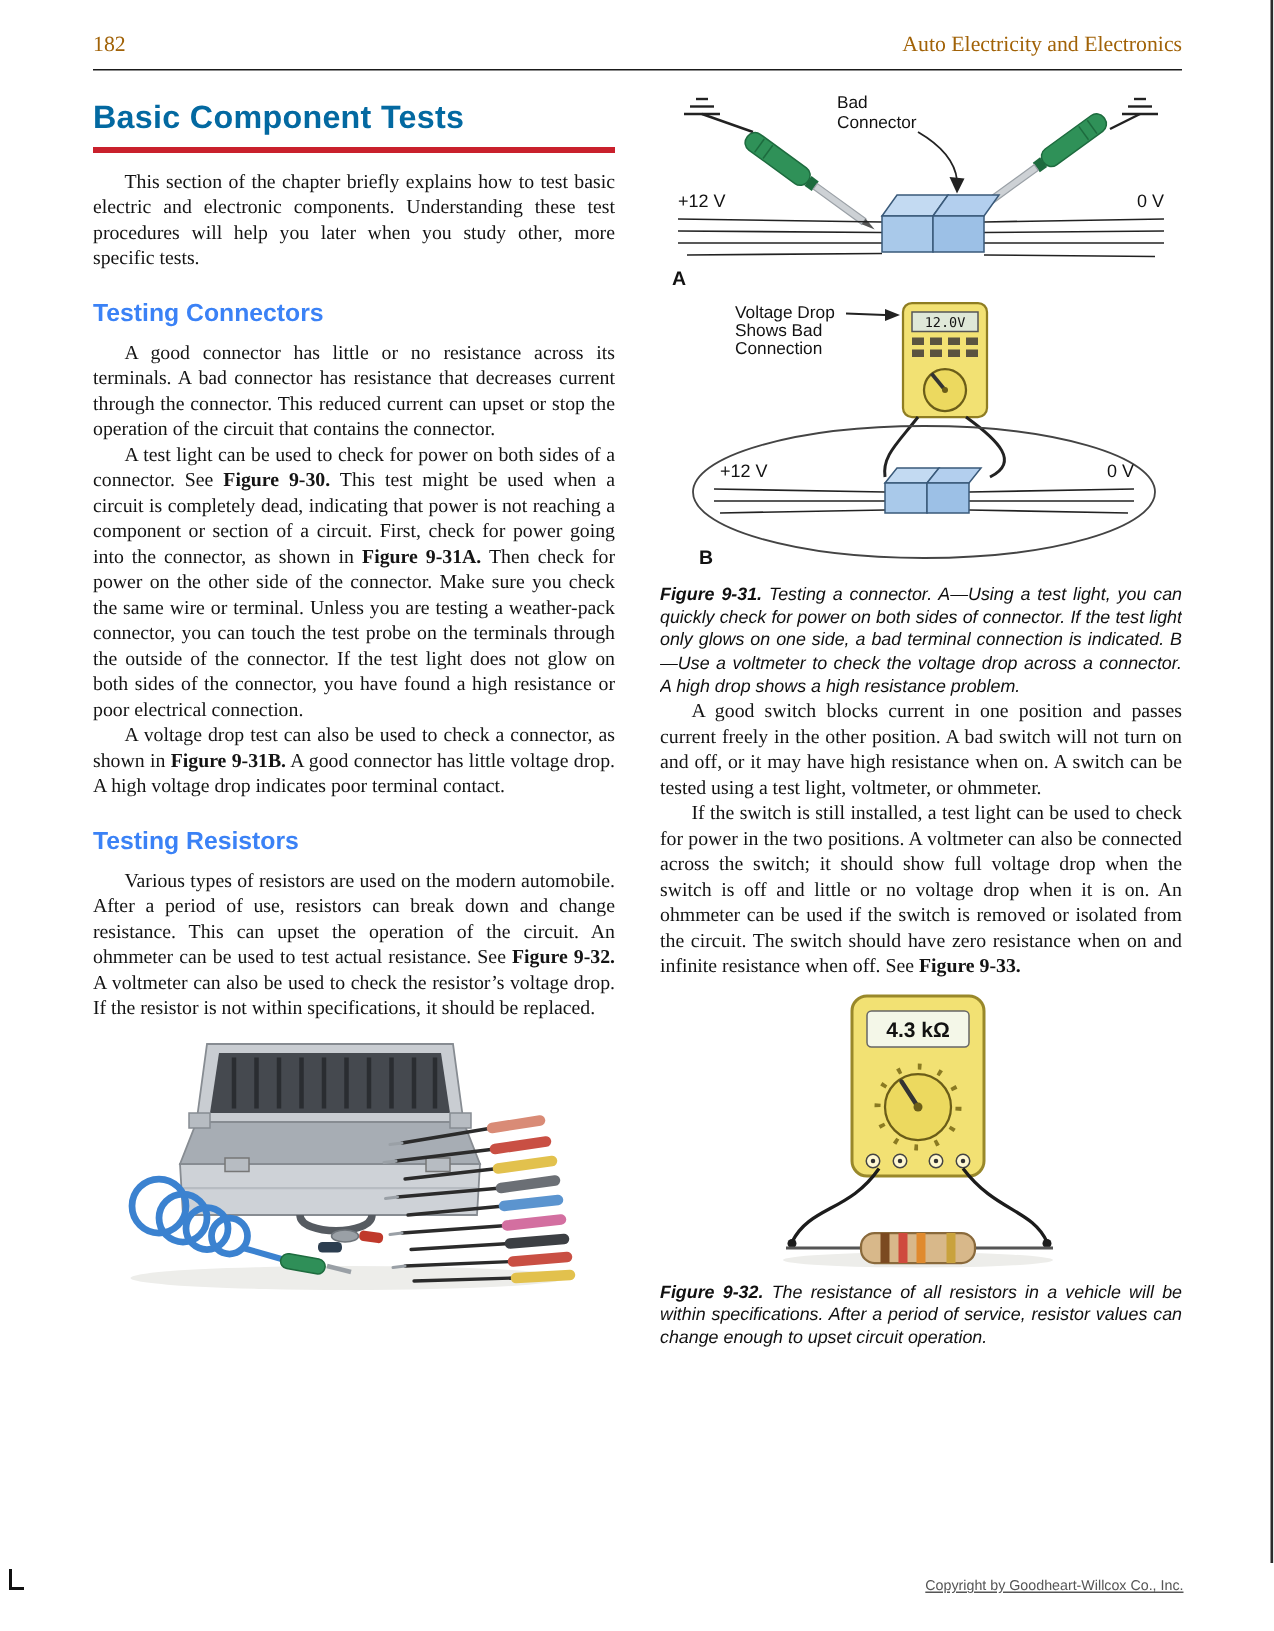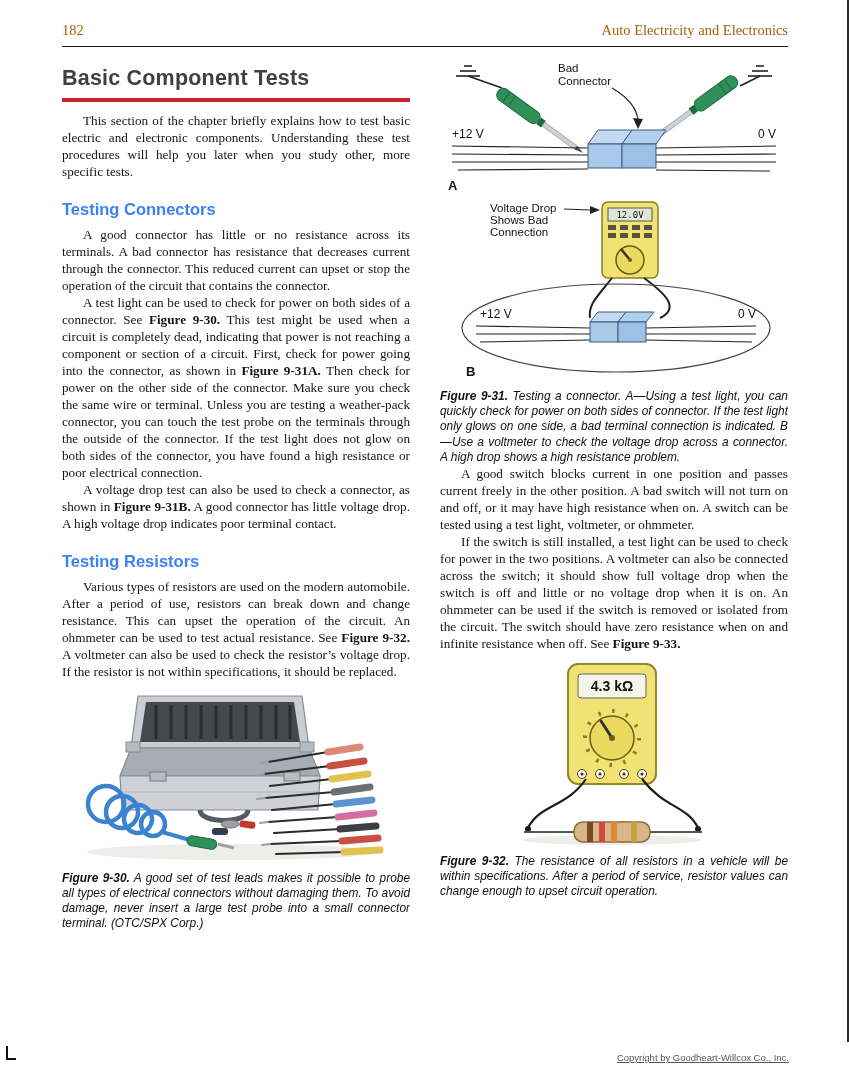--- a/index.html
+++ b/index.html
@@ -11,21 +11,21 @@
   .artifact-corner { position:absolute; left:6px; top:1046px; width:10px; height:14px;
                      border-left:2.5px solid #111; border-bottom:2.5px solid #111; }
 
   .header { position:absolute; top:22px; left:62px; width:726px; display:flex;
             justify-content:space-between; font-size:14.5px; color:#a16207; }
   .rule { position:absolute; top:46px; left:62px; width:726px; border-top:1.3px solid #1a1a1a; }
 
   .columns { position:absolute; top:54px; left:62px; width:726px; height:1012px; display:flex; gap:30px; }
   .col { width:348px; overflow:hidden; }
 
-  .h-main { font-family:"Liberation Sans", sans-serif; font-weight:700; color:#404040;
+  .h-main { font-family:"Liberation Sans", sans-serif; font-weight:700; color:#0369a1;
             font-size:21.5px; margin-top:12px; letter-spacing:0.2px; }
   .h-main-rule { height:3.5px; background:#c9202c; margin:7px 0 10px; }
   .h-sub { font-family:"Liberation Sans", sans-serif; font-weight:700; color:#3b82f6;
            font-size:16.5px; margin:20px 0 7px; }
 
   p.body { font-size:13.2px; line-height:17px; text-align:justify; text-indent:21px; margin:0; }
   p.body b { font-weight:700; }
 
   .fig { margin-top:12px; }
   .fig svg { display:block; }
@@ -134,21 +134,20 @@
               <line x1="280" y1="149" x2="316" y2="146" stroke="#c94f43" stroke-width="7"></line>
             <line x1="214" y1="162" x2="282" y2="160" stroke="#2b2b2b" stroke-width="2.2"></line>
               <line x1="282" y1="160" x2="318" y2="158" stroke="#e2c14d" stroke-width="7"></line>
             <line x1="198" y1="71" x2="206" y2="70" stroke="#9aa0a6" stroke-width="2"></line>
             <line x1="194" y1="83" x2="202" y2="82" stroke="#9aa0a6" stroke-width="2"></line>
             <line x1="195" y1="107" x2="203" y2="106" stroke="#9aa0a6" stroke-width="2"></line>
             <line x1="198" y1="131" x2="206" y2="130" stroke="#9aa0a6" stroke-width="2"></line>
             <line x1="200" y1="153" x2="208" y2="152" stroke="#9aa0a6" stroke-width="2"></line>
           </g>
         </svg>
-        <div class="caption"><span class="cap-label">Figure 9-30.</span><span> A good set of test leads makes it possible to probe all types of electrical connectors without damaging them. To avoid damage, never insert a large test probe into a small connector terminal. (OTC/SPX Corp.)</span></div>
       </div>
     </div>
 
     <div class="col">
 
       <div class="fig" style="margin-top:6px">
         <svg width="348" height="322" viewBox="0 0 348 322">
 
           <g>
             <text class="svgl" x="118" y="12">Bad</text>

